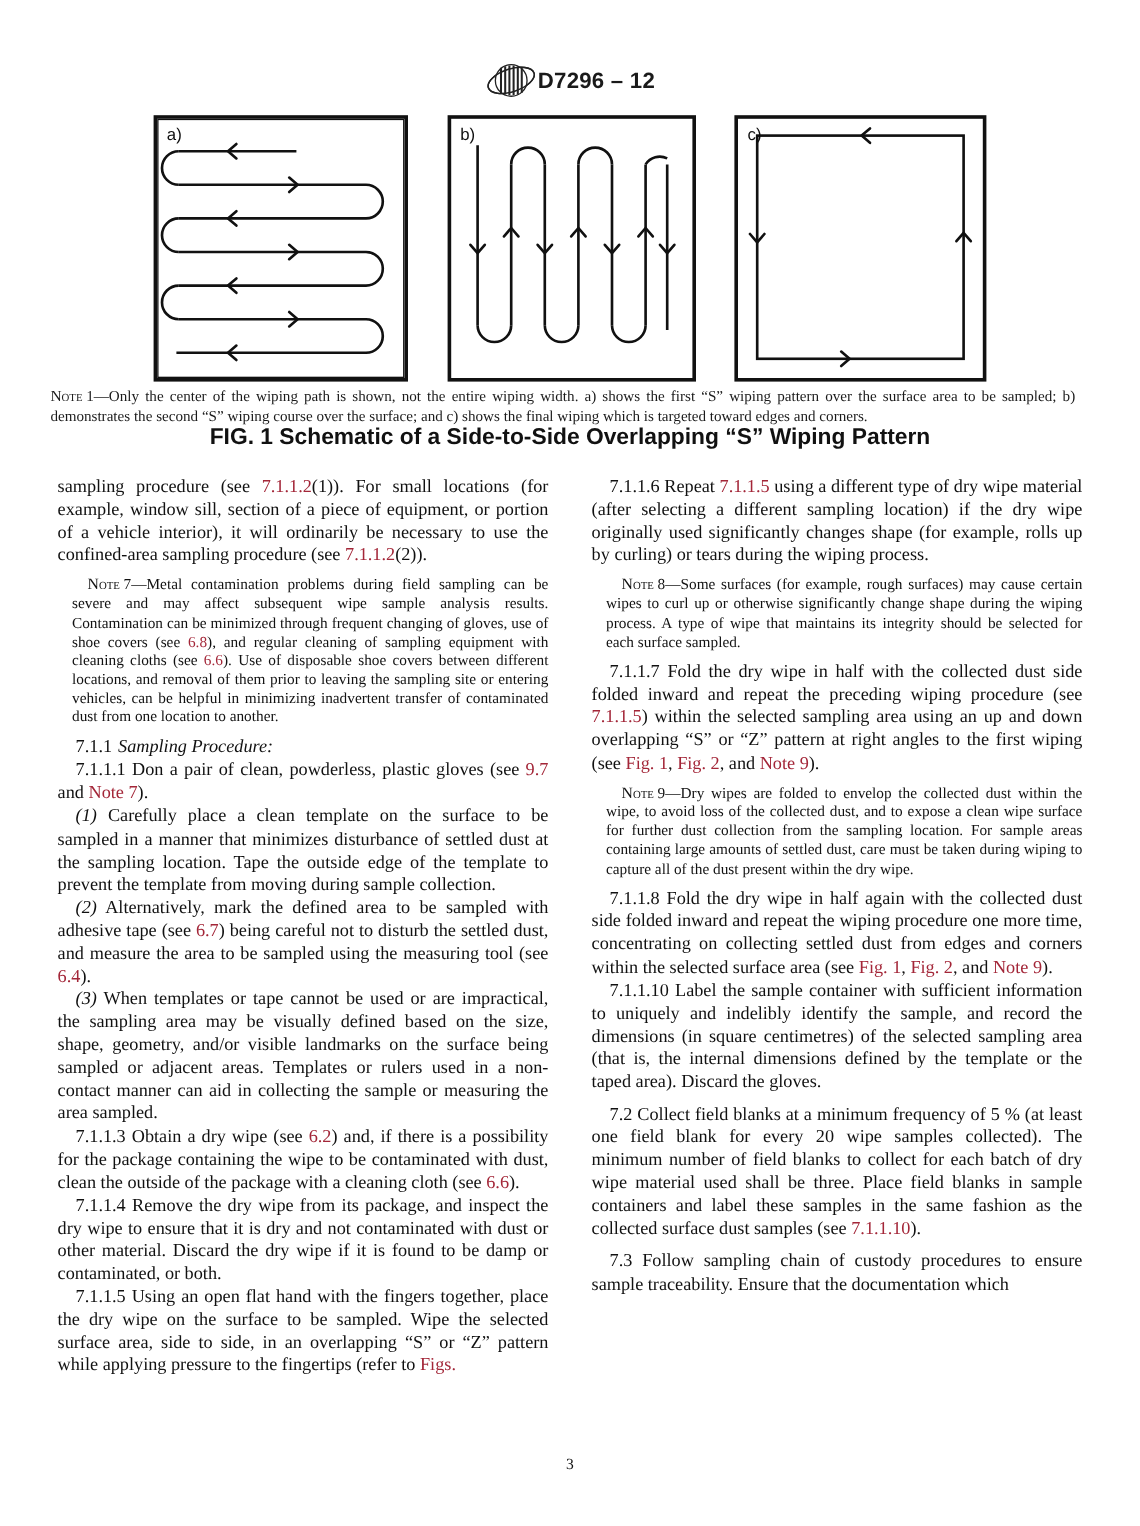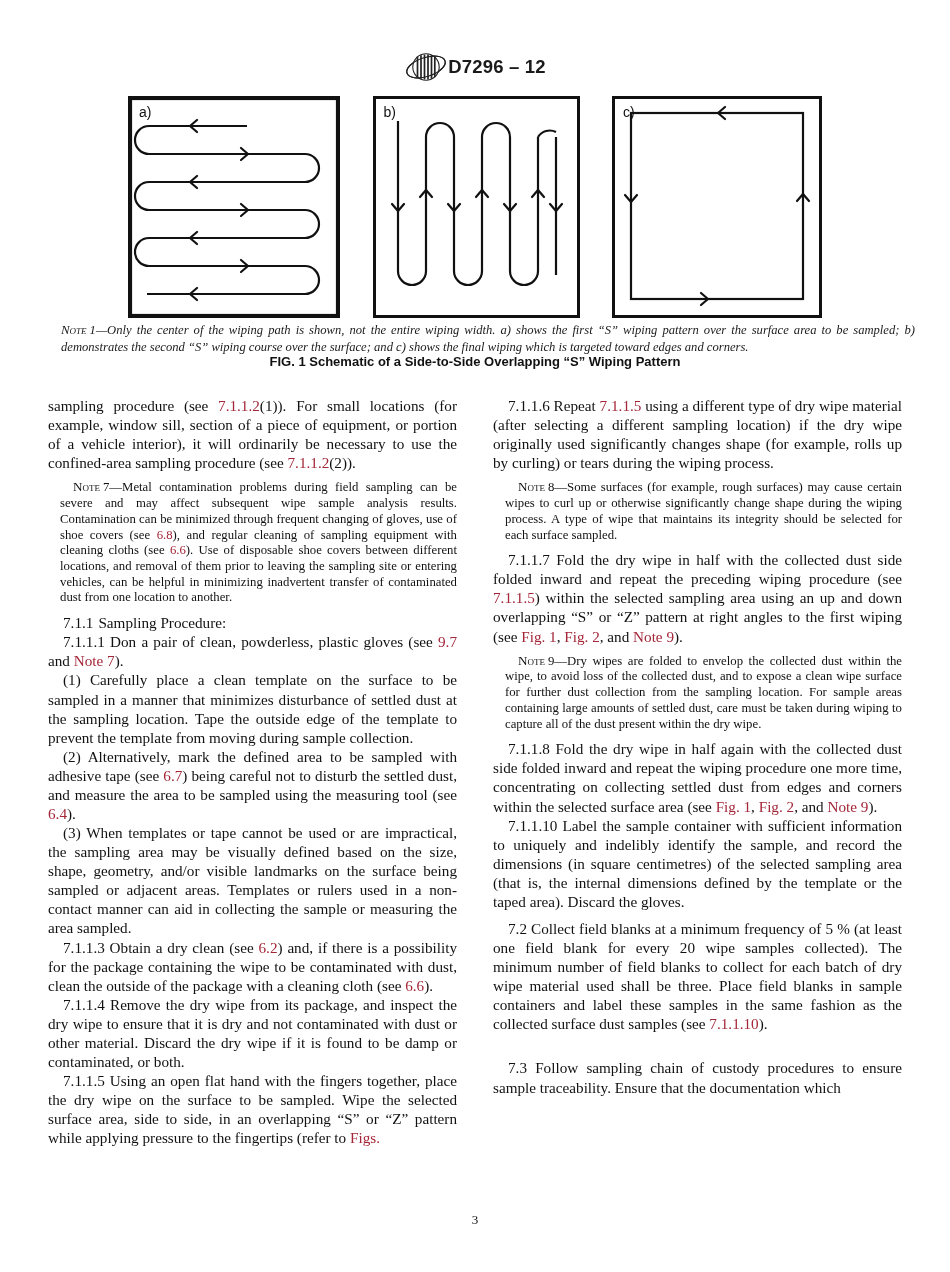--- a/index.html
+++ b/index.html
@@ -73,40 +73,39 @@
     font-size: 14px;
     color: #111;
     z-index: 3;
   }
   .panel svg { display: block; }
 
   
   .fig-note {
     position: absolute;
     top: 322px;
-    left: 61px;
+    left: 42px;
     width: 854px;
     font-size: 12.6px;
     line-height: 1.28;
     text-align: justify;
     color: #1a1a1a;
-    font-style: italic;
   }
   .fig-note .sc {
     font-variant: small-caps;
     font-size: 12.9px;
   }
   .fig-title {
     position: absolute;
     top: 354px;
     left: 0;
     width: 950px;
     text-align: center;
     font-family: "Liberation Sans", "DejaVu Sans", sans-serif;
-    font-size: 13px;
+    font-size: 19px;
     font-weight: bold;
     color: #111;
   }
 
   
   .columns {
     position: absolute;
     top: 396px;
     left: 48px;
     width: 854px;
@@ -139,21 +138,21 @@
     margin-top: 7px;
     margin-bottom: 7px;
     text-align: justify;
     margin-left: 12px;
   }
   p.note .sc {
     font-variant: small-caps;
     font-size: 13.1px;
   }
   .lnk { color: #A32638; }
-  .ital { }
+  .ital { font-style: italic; }
 
   
   .page-number {
     position: absolute;
     bottom: 44px;
     left: 0;
     width: 950px;
     text-align: center;
     font-size: 13px;
     color: #111;
@@ -307,21 +306,21 @@
 
       <p class="body"><span>7.1.1.1</span><span> Don a pair of clean, powderless, plastic gloves (see </span><span class="lnk">9.7</span><span> and </span><span class="lnk">Note 7</span><span>).</span></p>
 
 
       <p class="body"><span class="ital">(1)</span><span> Carefully place a clean template on the surface to be sampled in a manner that minimizes disturbance of settled dust at the sampling location. Tape the outside edge of the template to prevent the template from moving during sample collection.</span></p>
 
       <p class="body"><span class="ital">(2)</span><span> Alternatively, mark the defined area to be sampled with adhesive tape (see </span><span class="lnk">6.7</span><span>) being careful not to disturb the settled dust, and measure the area to be sampled using the measuring tool (see </span><span class="lnk">6.4</span><span>).</span></p>
 
       <p class="body"><span class="ital">(3)</span><span> When templates or tape cannot be used or are impractical, the sampling area may be visually defined based on the size, shape, geometry, and/or visible landmarks on the surface being sampled or adjacent areas. Templates or rulers used in a non-contact manner can aid in collecting the sample or measuring the area sampled.</span></p>
 
-      <p class="body"><span>7.1.1.3</span><span> Obtain a dry clean (see </span><span class="lnk">6.2</span><span>) and, if there is a possibility for the package containing the wipe to be contaminated with dust, clean the outside of the package with a cleaning cloth (see </span><span class="lnk">6.6</span><span>).</span></p>
+      <p class="body"><span>7.1.1.3</span><span> Obtain a dry wipe (see </span><span class="lnk">6.2</span><span>) and, if there is a possibility for the package containing the wipe to be contaminated with dust, clean the outside of the package with a cleaning cloth (see </span><span class="lnk">6.6</span><span>).</span></p>
 
       <p class="body"><span>7.1.1.4</span><span> Remove the dry wipe from its package, and inspect the dry wipe to ensure that it is dry and not contaminated with dust or other material. Discard the dry wipe if it is found to be damp or contaminated, or both.</span></p>
 
       <p class="body"><span>7.1.1.5</span><span> Using an open flat hand with the fingers together, place the dry wipe on the surface to be sampled. Wipe the selected surface area, side to side, in an overlapping “S” or “Z” pattern while applying pressure to the fingertips (refer to </span><span class="lnk">Figs.</span></p>
 
     </div>
 
     <div class="col">
 
 
@@ -333,20 +332,20 @@
 
       <p class="note"><span class="sc">Note</span><span style="padding-left:3px">9</span><span>—Dry wipes are folded to envelop the collected dust within the wipe, to avoid loss of the collected dust, and to expose a clean wipe surface for further dust collection from the sampling location. For sample areas containing large amounts of settled dust, care must be taken during wiping to capture all of the dust present within the dry wipe.</span></p>
 
       <p class="body"><span>7.1.1.8</span><span> Fold the dry wipe in half again with the collected dust side folded inward and repeat the wiping procedure one more time, concentrating on collecting settled dust from edges and corners within the selected surface area (see </span><span class="lnk">Fig. 1</span><span>, </span><span class="lnk">Fig. 2</span><span>, and </span><span class="lnk">Note 9</span><span>).</span></p>
 
 
       <p class="body"><span>7.1.1.10</span><span> Label the sample container with sufficient information to uniquely and indelibly identify the sample, and record the dimensions (in square centimetres) of the selected sampling area (that is, the internal dimensions defined by the template or the taped area). Discard the gloves.</span></p>
 
       <p class="body" style="margin-top:8px"><span>7.2</span><span> Collect field blanks at a minimum frequency of 5 % (at least one field blank for every 20 wipe samples collected). The minimum number of field blanks to collect for each batch of dry wipe material used shall be three. Place field blanks in sample containers and label these samples in the same fashion as the collected surface dust samples (see </span><span class="lnk">7.1.1.10</span><span>).</span></p>
 
-      <p class="body" style="margin-top:25px"><span>7.3</span><span> Follow sampling chain of custody procedures to ensure sample traceability. Ensure that the documentation which</span></p>
+      <p class="body" style="margin-top:8px"><span>7.3</span><span> Follow sampling chain of custody procedures to ensure sample traceability. Ensure that the documentation which</span></p>
 
     </div>
   </div>
 
   <div class="page-number">3</div>
 
 </div>
 
 </body></html>

